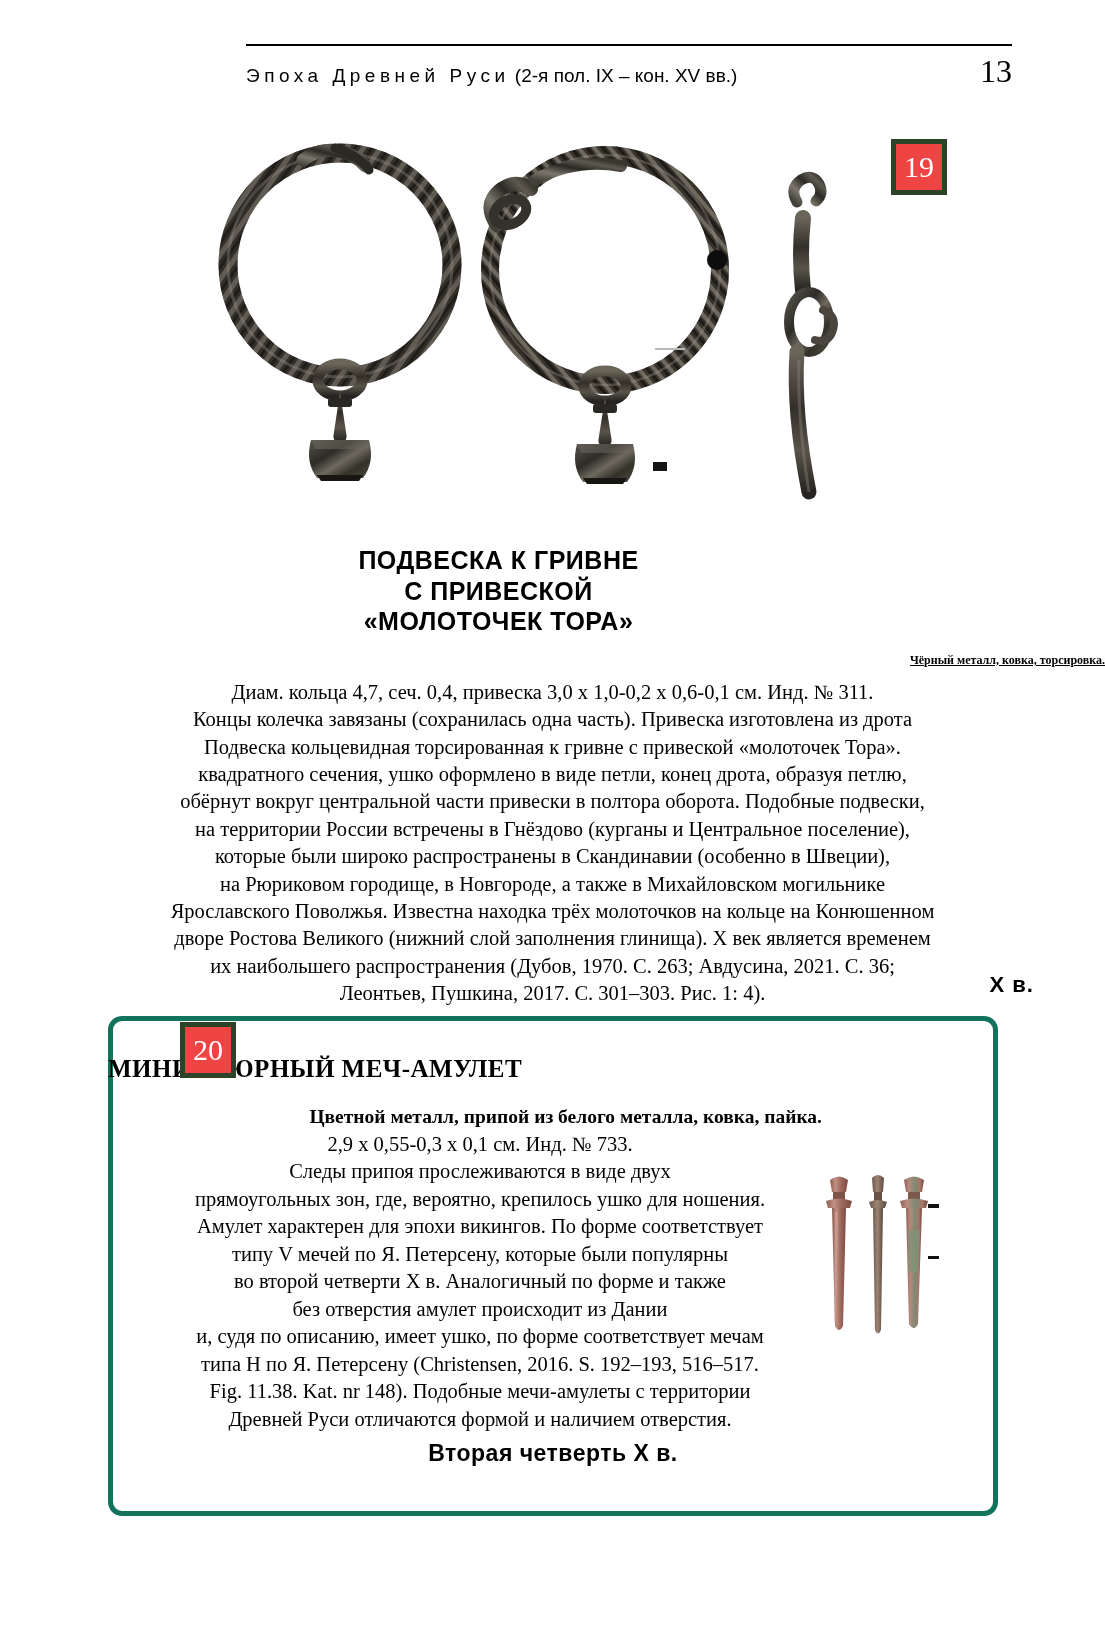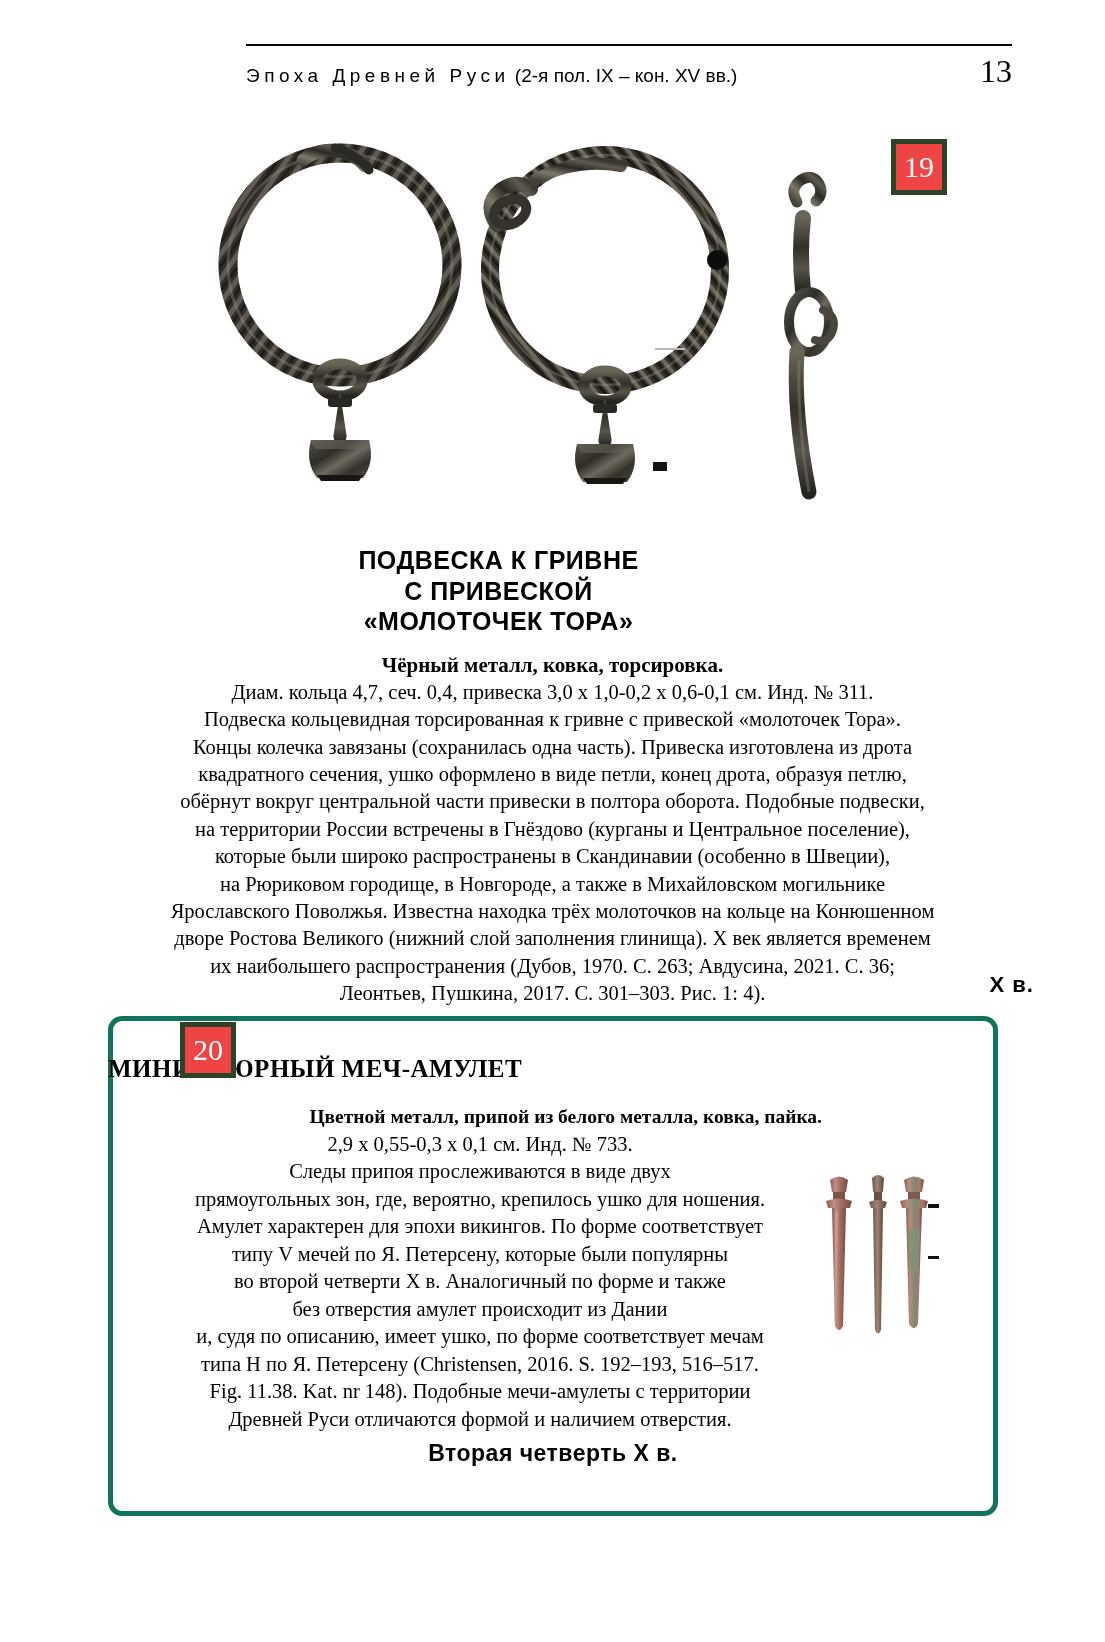--- a/index.html
+++ b/index.html
@@ -63,24 +63,25 @@
     font-family:"Liberation Sans", sans-serif;
     font-weight:bold;
     font-size:25px;
     line-height:1.22;
     letter-spacing:0.5px;
     margin-left:8px;
   }
   #title-19 { top:545px; }
 
   .material-line {
-    position:absolute; left:0; width:1105px; text-align:center;
-    font-family:"Liberation Serif", serif;
-    font-weight:bold;
-    font-size:21px;
+    position:absolute; left:0; width:1105px; text-align:right;
+    font-family:"Liberation Serif", serif;
+    font-weight:bold;
+    font-size:12px;
+    text-decoration:underline;
   }
   #material-19 { top:653px; }
 
   .body-text {
     position:absolute; left:100px; width:905px;
     text-align:center;
     font-family:"Liberation Serif", serif;
     font-size:20.5px;
     line-height:1.335;
   }
@@ -236,22 +237,22 @@
 <div class="plate-title" id="title-19">
   <span class="line">ПОДВЕСКА К ГРИВНЕ</span>
   <span class="line">С ПРИВЕСКОЙ</span>
   <span class="line">«МОЛОТОЧЕК ТОРА»</span>
 </div>
 
 <div class="material-line" id="material-19">Чёрный металл, ковка, торсировка.</div>
 
 <div class="body-text" id="body-19">
   <span class="line">Диам. кольца 4,7, сеч. 0,4, привеска 3,0 x 1,0-0,2 x 0,6-0,1 см. Инд. № 311.</span>
+  <span class="line">Концы колечка завязаны (сохранилась одна часть). Привеска изготовлена из дрота</span>
   <span class="line">Подвеска кольцевидная торсированная к гривне с привеской «молоточек Тора».</span>
-  <span class="line">Концы колечка завязаны (сохранилась одна часть). Привеска изготовлена из дрота</span>
   <span class="line">квадратного сечения, ушко оформлено в виде петли, конец дрота, образуя петлю,</span>
   <span class="line">обёрнут вокруг центральной части привески в полтора оборота.  Подобные подвески,</span>
   <span class="line">на территории России встречены в Гнёздово (курганы и Центральное поселение),</span>
   <span class="line">которые были широко распространены в Скандинавии (особенно в Швеции),</span>
   <span class="line">на Рюриковом городище, в Новгороде, а также в Михайловском могильнике</span>
   <span class="line">Ярославского Поволжья. Известна находка трёх молоточков на кольце на Конюшенном</span>
   <span class="line">дворе Ростова Великого (нижний слой заполнения глинища). X век является временем</span>
   <span class="line">их наибольшего распространения (Дубов, 1970. С. 263; Авдусина, 2021. С. 36;</span>
   <span class="line">Леонтьев, Пушкина, 2017. С. 301–303. Рис. 1: 4).</span>
 </div>

